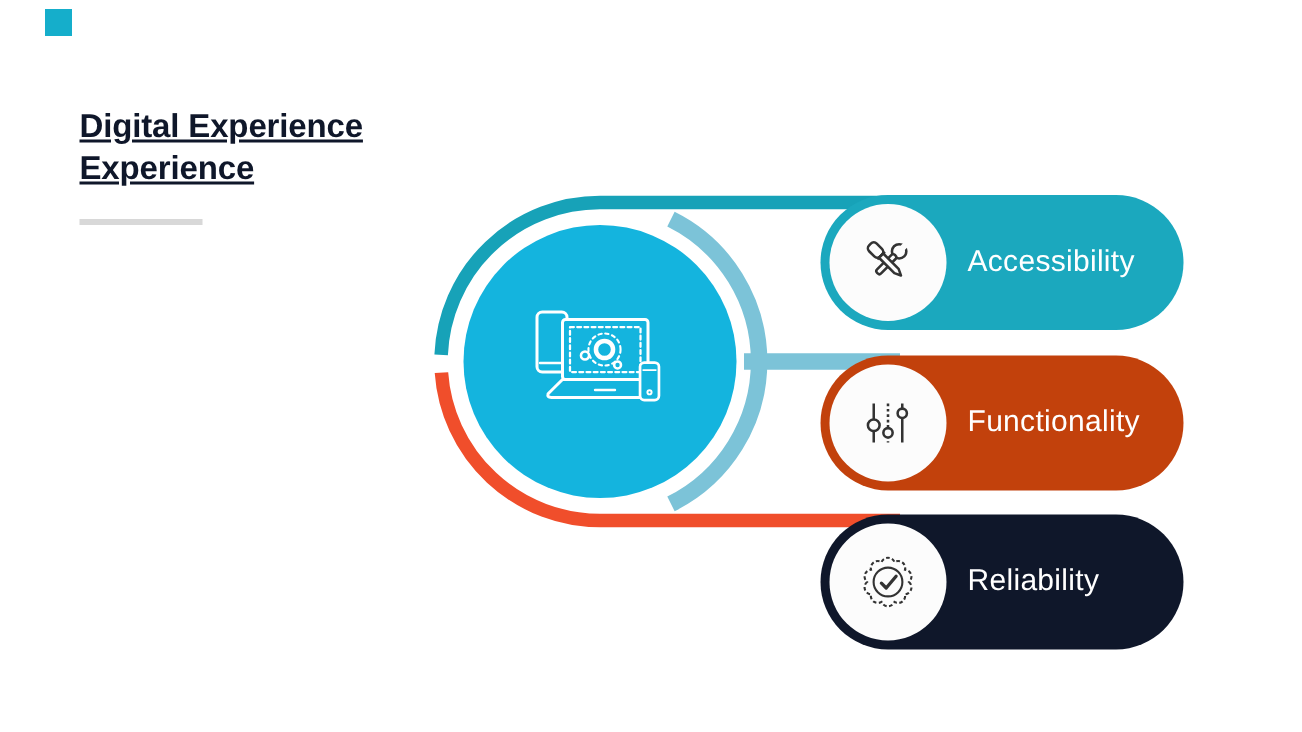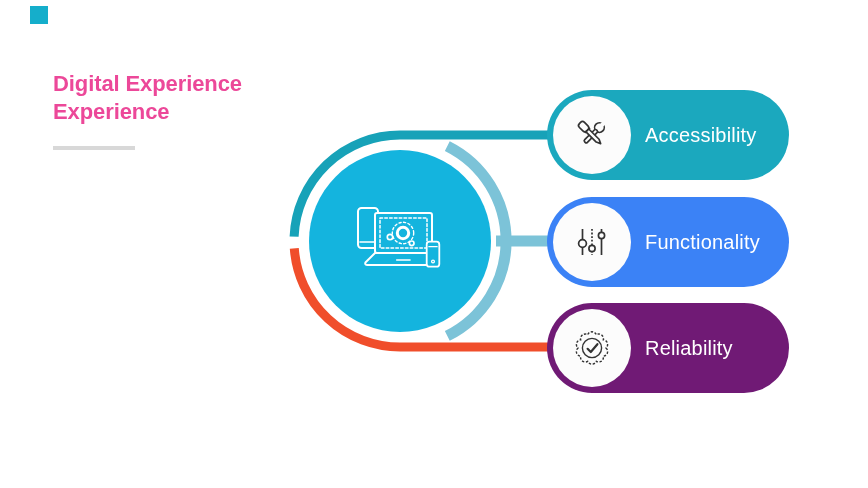--- a/index.html
+++ b/index.html
@@ -11,21 +11,21 @@
 
   .accent-square{position:absolute;left:30px;top:6px;width:18px;height:18px;}
 
   .header{position:absolute;left:53px;top:70px;}
   .title{margin:0;font-size:22px;line-height:28px;font-weight:700;letter-spacing:-0.1px;}
   .title span{display:block;}
   .rule{width:82px;height:4px;margin-top:20px;}
 
   .diagram{position:absolute;left:0;top:0;width:868px;height:488px;}
 
-  .pill{position:absolute;left:547px;width:242px;height:90px;border-radius:45px;}
+  .pill{position:absolute;left:547px;width:242px;height:90px;border-radius:45px;margin-top:40px;}
   .pill-1{top:90px;}
   .pill-2{top:197px;}
   .pill-3{top:303px;}
   .pill-circle{
     position:absolute;left:6px;top:6px;width:78px;height:78px;border-radius:50%;
     background:#FCFCFC;display:flex;align-items:center;justify-content:center;
   }
   .pill-icon{width:44px;height:44px;}
   .pill-label{
     position:absolute;left:98px;top:50%;transform:translateY(-50%);
@@ -33,21 +33,21 @@
   }
 </style>
 </head>
 <body>
 
 <div class="canvas">
 
   <div class="accent-square" style="background: rgb(21, 174, 203);"></div>
 
   <div class="header">
-    <h1 class="title" style="color: #ec4899;">
+    <h1 class="title" style="color: #0f172a; text-decoration: underline;">
       <span>Digital Experience</span>
       <span>Experience</span>
     </h1>
     <div class="rule" style="background: rgb(216, 216, 216);"></div>
   </div>
 
   <svg class="diagram" viewBox="0 0 868 488">
 
     <path fill="none" stroke-width="9" d="M600 135 L400 135 A106 106 0 0 0 294.1 236.6" style="stroke: rgb(23, 162, 184);"></path>
 
@@ -89,37 +89,37 @@
             <rect x="-3.6" y="-17" width="7.2" height="10.5" rx="2.8" fill="#FCFCFC"></rect>
             <path d="M-3.6 -6.5 H3.6"></path>
             <path d="M-2 -6.5 H2 V8 L0 12.2 L-2 8 Z" fill="#FCFCFC"></path>
           </g>
         </g>
       </svg>
     </div>
     <span class="pill-label">Accessibility</span>
   </div>
 
-  <div class="pill pill-2" style="background: #3b82f6;">
+  <div class="pill pill-2" style="background: #c2410c;">
     <div class="pill-circle">
       <svg class="pill-icon" viewBox="-22 -22 44 44" style="color: rgb(51, 51, 51);">
         <g stroke="currentColor" fill="none" stroke-width="1.7">
           <path d="M-9.5 -13 V13"></path>
           <path d="M0 -13 V13" stroke-dasharray="1.8 1.8"></path>
           <path d="M9.5 -13 V13"></path>
           <circle cx="-9.5" cy="1.5" r="3.9" fill="#FCFCFC"></circle>
           <circle cx="0" cy="6.5" r="3.1" fill="#FCFCFC"></circle>
           <circle cx="9.5" cy="-6.5" r="3.1" fill="#FCFCFC"></circle>
         </g>
       </svg>
     </div>
     <span class="pill-label">Functionality</span>
   </div>
 
-  <div class="pill pill-3" style="background: #701a75;">
+  <div class="pill pill-3" style="background: #0f172a;">
     <div class="pill-circle">
       <svg class="pill-icon" viewBox="-22 -22 44 44" style="color: rgb(51, 51, 51);">
         <g stroke="currentColor" fill="none">
           <path stroke-width="1.4" stroke-dasharray="2.4 1.6" d="M14 0 A4.7 4.7 0 0 1 11.33 8.23 A4.7 4.7 0 0 1 4.33 13.31 A4.7 4.7 0 0 1 -4.33 13.31 A4.7 4.7 0 0 1 -11.33 8.23 A4.7 4.7 0 0 1 -14 0 A4.7 4.7 0 0 1 -11.33 -8.23 A4.7 4.7 0 0 1 -4.33 -13.31 A4.7 4.7 0 0 1 4.33 -13.31 A4.7 4.7 0 0 1 11.33 -8.23 A4.7 4.7 0 0 1 14 0 Z"></path>
           <circle cx="0" cy="0" r="9.6" stroke-width="1.4"></circle>
           <path d="M-4.4 0.8 L-1.2 4 L5.4 -3.8" stroke-width="2.2" stroke-linecap="round" stroke-linejoin="round"></path>
         </g>
       </svg>
     </div>
     <span class="pill-label">Reliability</span>

